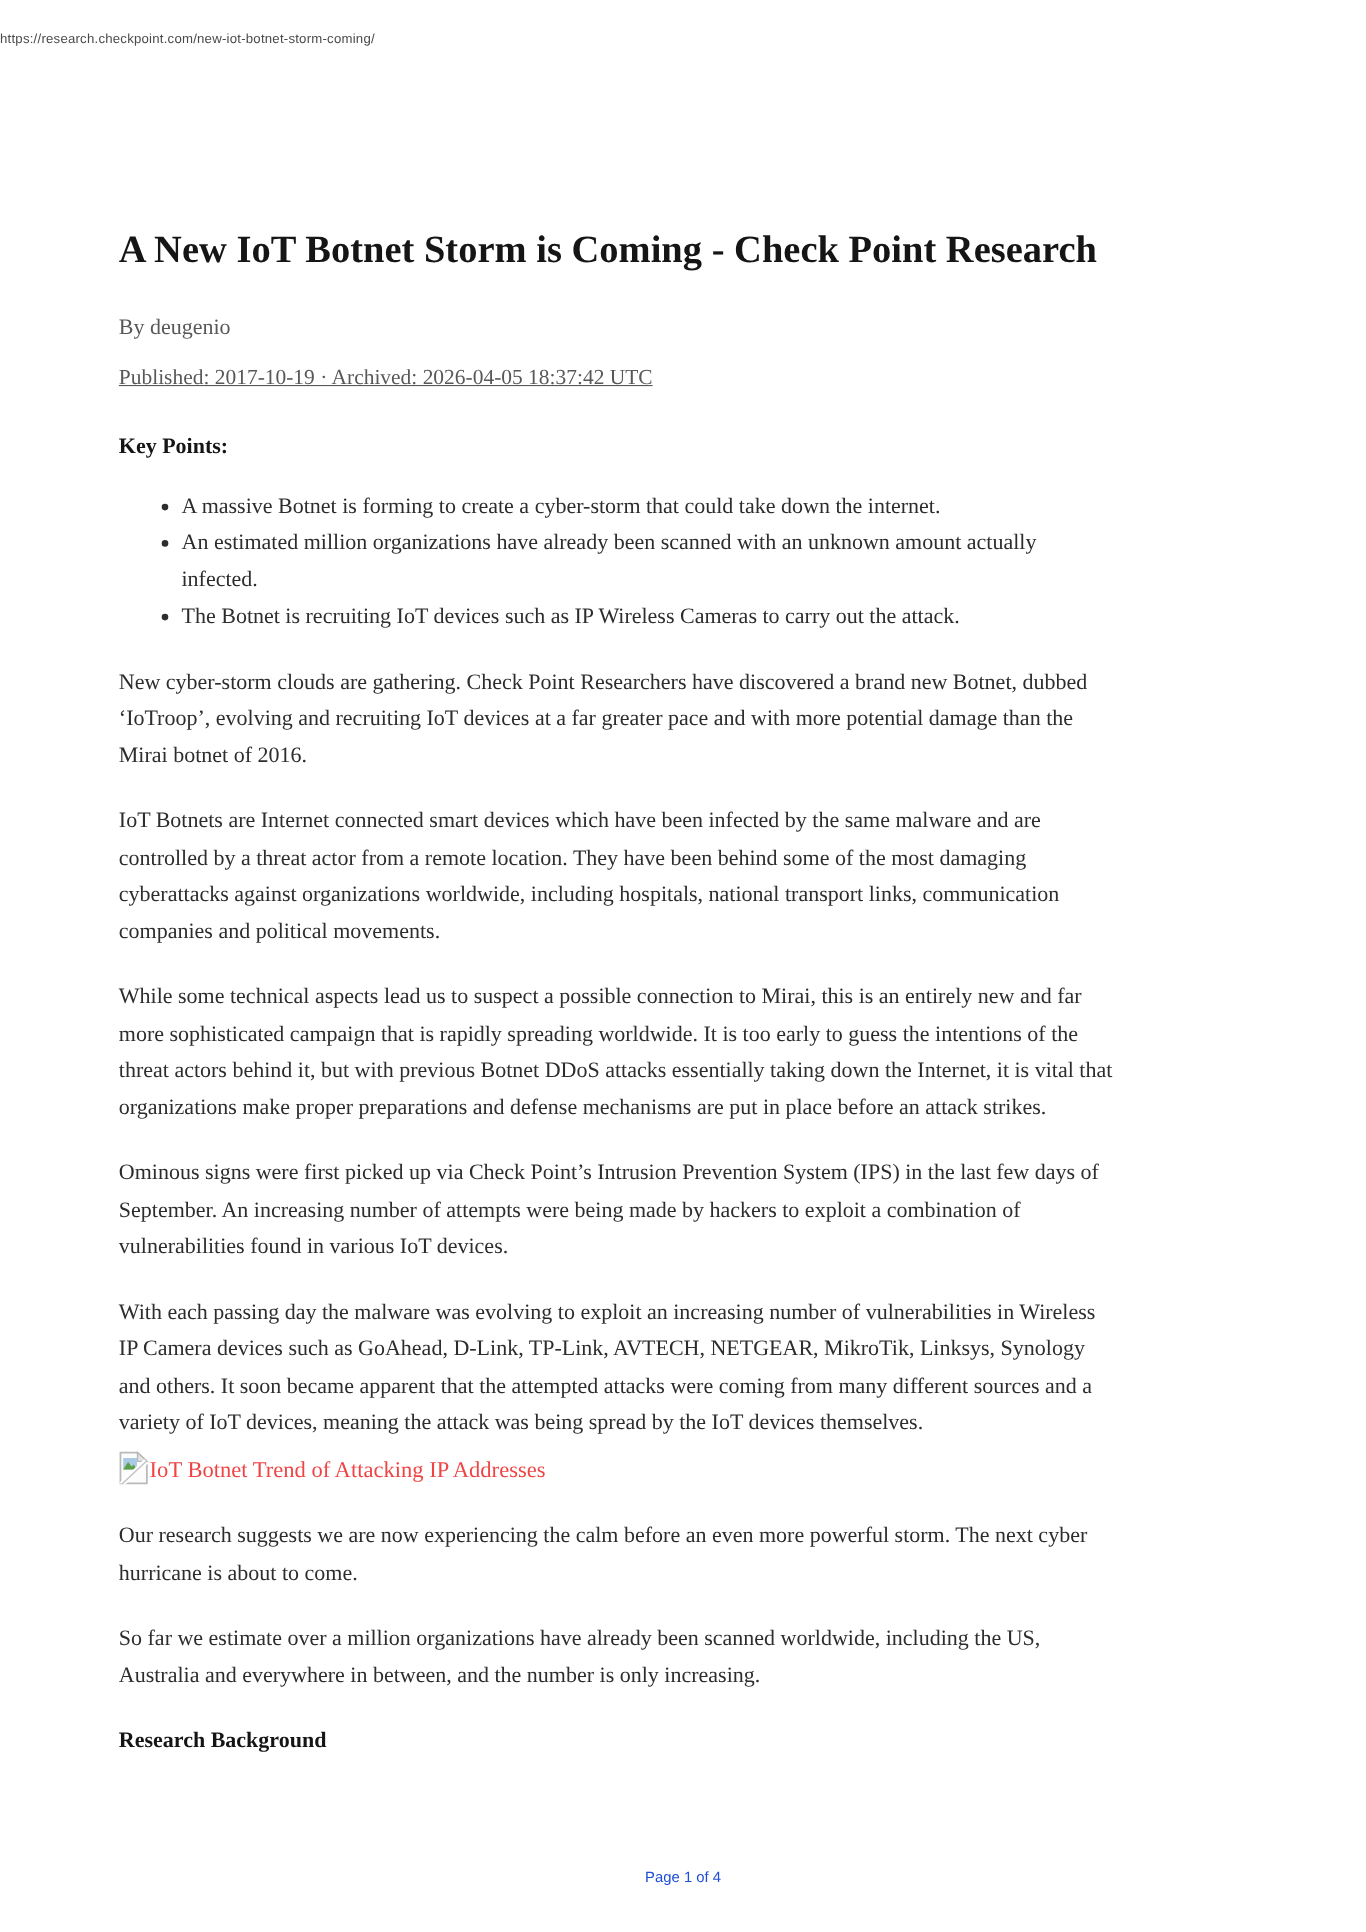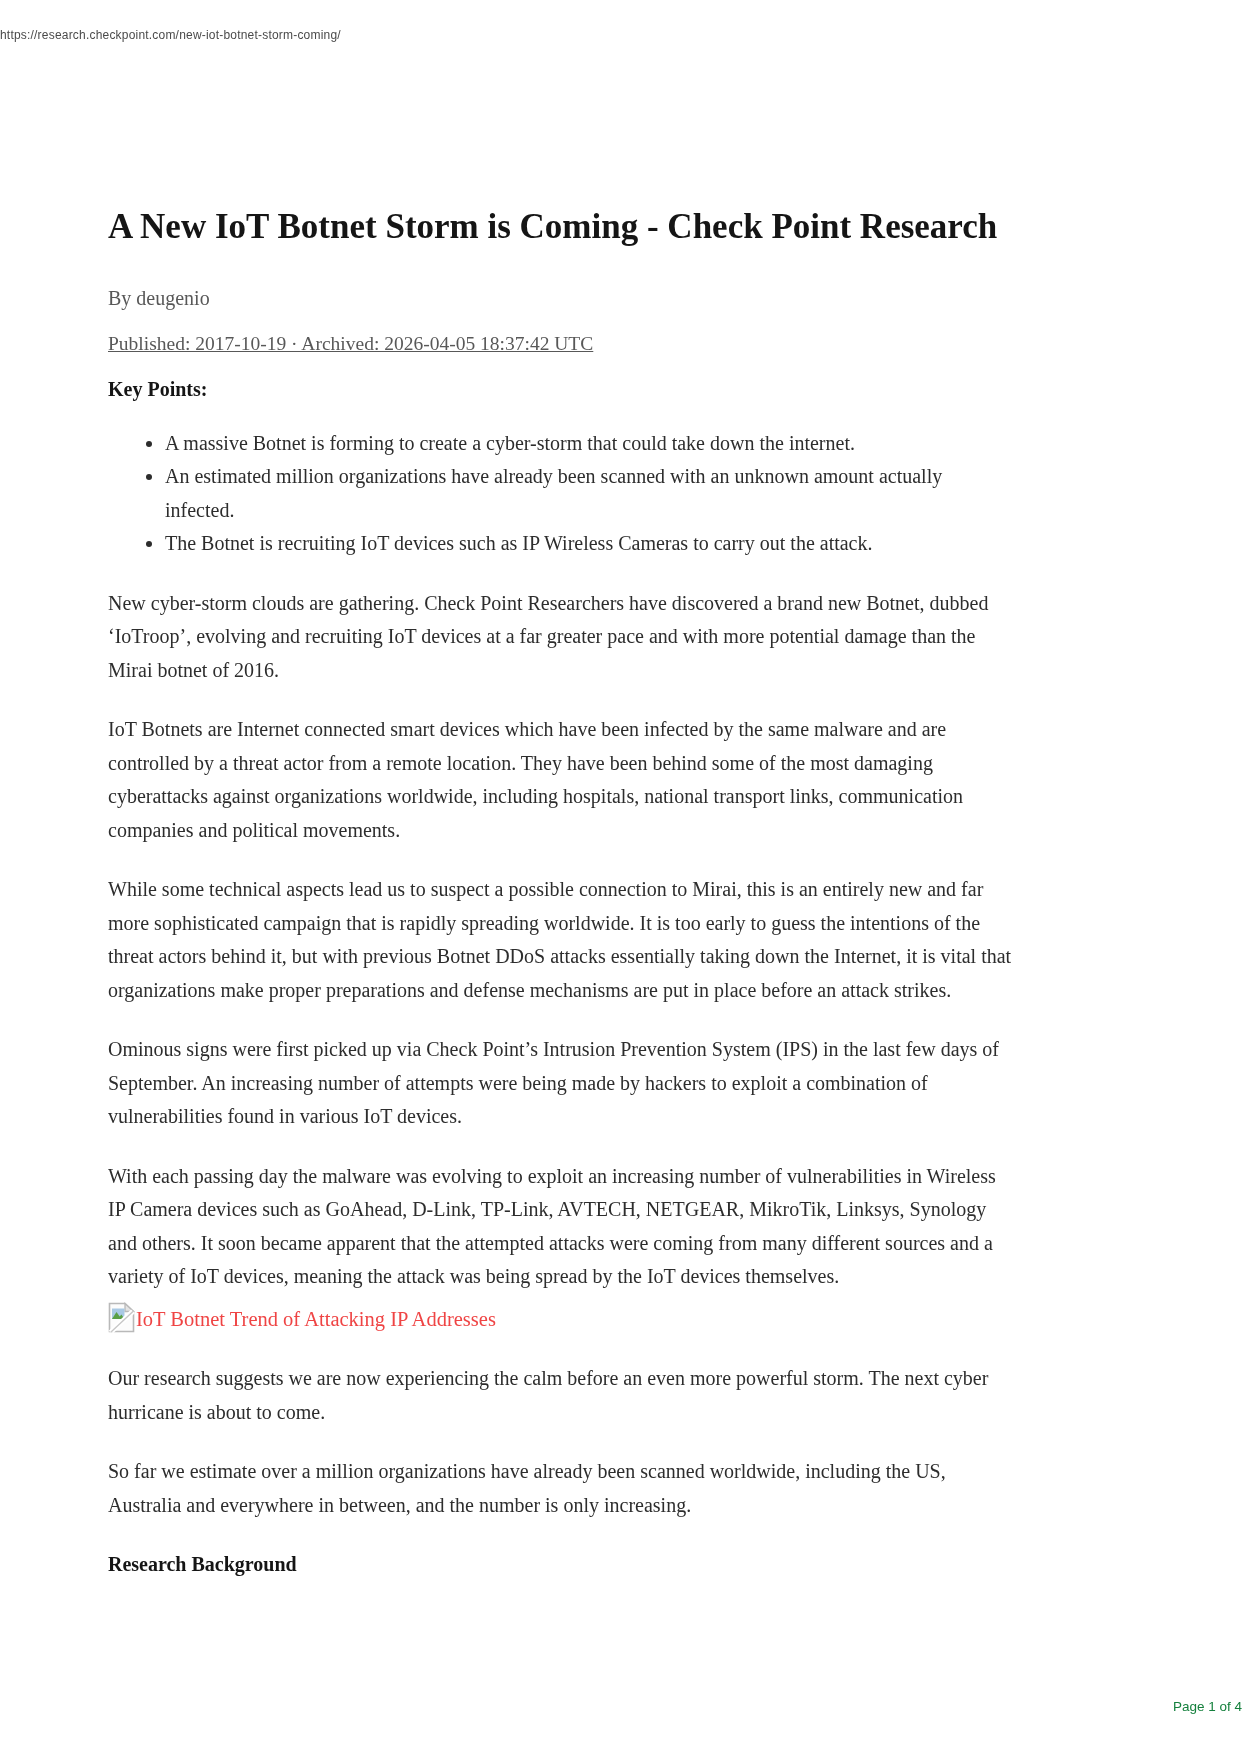--- a/index.html
+++ b/index.html
@@ -48,21 +48,21 @@
     color: #585858;
     font-size: 20px;
   }
   .publine {
     margin-top: 11px;
     color: #585858;
     font-size: 19.5px;
     text-decoration: underline;
   }
   .kp-heading {
-    margin-top: 13px;
+    margin-top: 30px;
     font-weight: bold;
     color: #151515;
   }
   .kp-list {
     margin-top: 20px;
     padding-left: 57px;
     list-style: disc outside;
   }
   .kp-list li {
     line-height: 33.5px;
@@ -83,24 +83,24 @@
   .section-heading {
     margin-top: 26px;
     font-weight: bold;
     color: #151515;
   }
   .page-footer {
     position: absolute;
     top: 1699px;
     left: 0;
     width: 100%;
-    text-align: right;
+    text-align: center;
     font-family: "Liberation Sans", sans-serif;
     font-size: 13.5px;
-    color: #15803d;
+    color: #1d4ed8;
   }
 </style>
 </head>
 <body>
 
 <div class="page">
 
   <div class="page-url">https://research.checkpoint.com/new-iot-botnet-storm-coming/</div>
 
   <div class="content">

